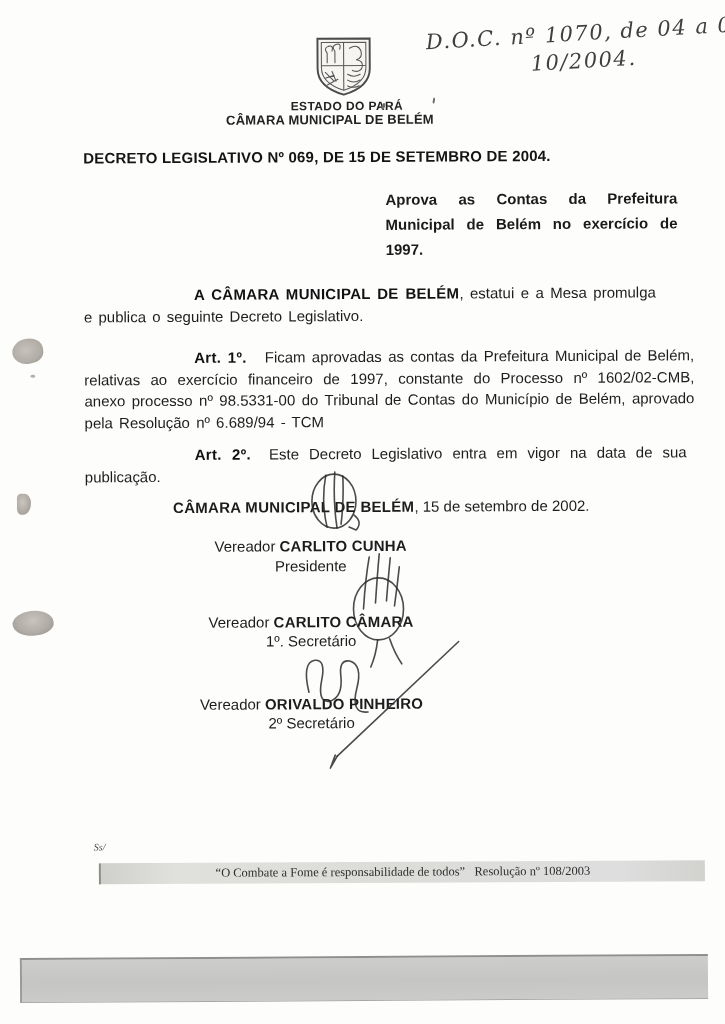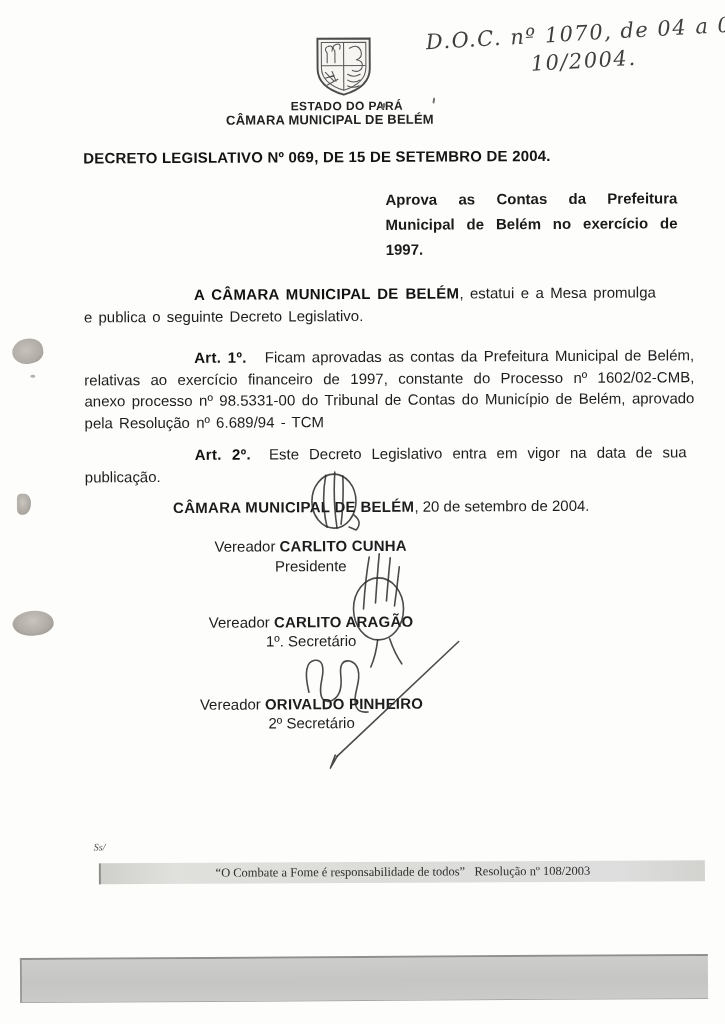--- a/index.html
+++ b/index.html
@@ -134,29 +134,29 @@
     <div class="doc-title">DECRETO LEGISLATIVO Nº 069, DE 15 DE SETEMBRO DE 2004.</div>
 
     <div class="ementa">Aprova as Contas da Prefeitura Municipal de Belém no exercício de 1997.</div>
 
     <p class="body-par indent par-preamble"><b>A CÂMARA MUNICIPAL DE BELÉM</b><span>, estatui e a Mesa promulga e publica o seguinte Decreto Legislativo.</span></p>
 
     <p class="body-par indent par-art1"><b>Art. 1º.</b><span class="art-gap"></span><span>Ficam aprovadas as contas da Prefeitura Municipal de Belém, relativas ao exercício financeiro de 1997, constante do Processo nº 1602/02-CMB, anexo processo nº 98.5331-00 do Tribunal de Contas do Município de Belém, aprovado pela Resolução nº 6.689/94 - TCM</span></p>
 
     <p class="body-par indent par-art2"><b>Art. 2º.</b><span class="art-gap"></span><span>Este Decreto Legislativo entra em vigor na data de sua publicação.</span></p>
 
-    <p class="dateline"><b>CÂMARA MUNICIPAL DE BELÉM</b><span>, 20 de setembro de 2004.</span></p>
+    <p class="dateline"><b>CÂMARA MUNICIPAL DE BELÉM</b><span>, 15 de setembro de 2002.</span></p>
 
     <div class="sig-block sig1">
       <div class="sig-name-line"><span>Vereador </span><b>CARLITO CUNHA</b></div>
       <div class="role">Presidente</div>
     </div>
 
     <div class="sig-block sig2">
-      <div class="sig-name-line"><span>Vereador </span><b>CARLITO ARAGÃO</b></div>
+      <div class="sig-name-line"><span>Vereador </span><b>CARLITO CÂMARA</b></div>
       <div class="role">1º. Secretário</div>
     </div>
 
     <div class="sig-block sig3">
       <div class="sig-name-line"><span>Vereador </span><b>ORIVALDO PINHEIRO</b></div>
       <div class="role">2º Secretário</div>
     </div>
 
     <svg class="sig-svg sigA" viewBox="0 0 78 88">
       <ellipse cx="37" cy="40" rx="22" ry="27"></ellipse>

